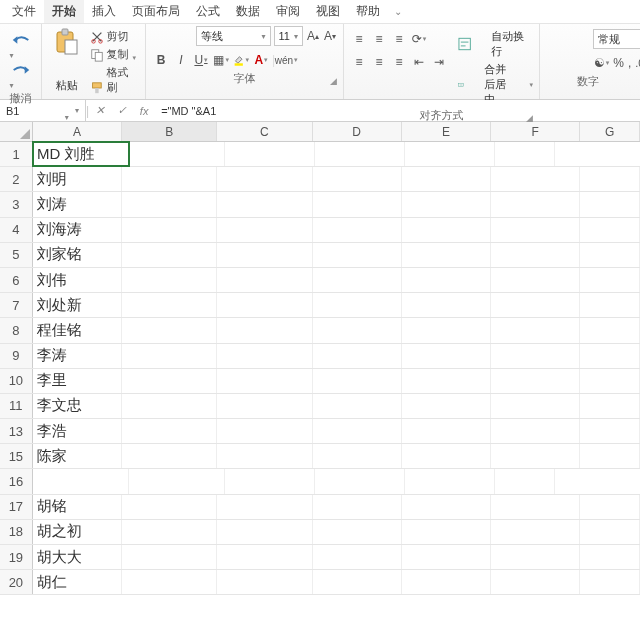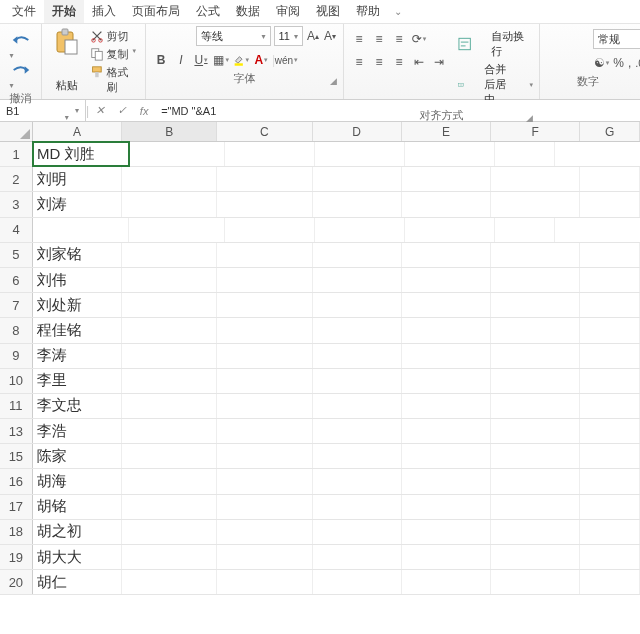--- a/index.html
+++ b/index.html
@@ -21,21 +21,21 @@
 
 .undo-col { display: flex; flex-direction: column; align-items: center; gap: 2px; padding-top: 6px; }
 .undo-col svg { width: 22px; height: 16px; }
 .undo-col .drop { font-size: 8px; color: #888; }
 
 
 .paste-big { display: flex; flex-direction: column; align-items: center; width: 38px; padding-top: 2px; cursor: pointer; gap: 20px; }
 .paste-big .lbl { font-size: 11px; margin-top: 2px; }
 .paste-big .drop { font-size: 8px; color: #888; }
 .clip-side { display: flex; flex-direction: column; gap: 3px; padding-top: 3px; }
-.mini-btn { display: flex; align-items: flex-start; gap: 3px; font-size: 11px; color: #444; cursor: pointer; }
+.mini-btn { display: flex; align-items: flex-end; gap: 3px; font-size: 11px; color: #444; cursor: pointer; }
 .mini-btn svg { width: 14px; height: 14px; }
 
 
 .font-top { display: flex; align-items: center; gap: 3px; }
 .combo { border: 1px solid #c8c8c8; background: #fff; height: 20px; display: flex; align-items: center; padding: 0 4px; font-size: 11px; cursor: pointer; }
 .combo .arr { margin-left: auto; font-size: 8px; color: #888; padding-left: 4px; }
 .combo.font { width: 118px; margin-left: 44px; }
 .combo.size { width: 36px; }
 .sq { width: 18px; height: 20px; border: 1px solid transparent; display: inline-flex; align-items: center; justify-content: center; font-size: 12px; cursor: pointer; color: #555; }
 .font-bot { display: flex; align-items: center; gap: 2px; margin-top: 4px; }
@@ -295,20 +295,21 @@
         <div class="cell cA">刘涛</div>
         <div class="cell cB"></div>
         <div class="cell cC"></div>
         <div class="cell cD"></div>
         <div class="cell cE"></div>
         <div class="cell cF"></div>
         <div class="cell cG"></div>
       </div>
       <div class="row">
         <div class="rh">4</div>
+        <div class="cell cA">刘海涛</div>
         <div class="cell cB"></div>
         <div class="cell cC"></div>
         <div class="cell cD"></div>
         <div class="cell cE"></div>
         <div class="cell cF"></div>
         <div class="cell cG"></div>
       </div>
       <div class="row">
         <div class="rh">5</div>
         <div class="cell cA">刘家铭</div>
@@ -394,21 +395,20 @@
         <div class="cell cA">陈家</div>
         <div class="cell cB"></div>
         <div class="cell cC"></div>
         <div class="cell cD"></div>
         <div class="cell cE"></div>
         <div class="cell cF"></div>
         <div class="cell cG"></div>
       </div>
       <div class="row">
         <div class="rh">16</div>
-        <div class="cell cA">胡海</div>
         <div class="cell cB"></div>
         <div class="cell cC"></div>
         <div class="cell cD"></div>
         <div class="cell cE"></div>
         <div class="cell cF"></div>
         <div class="cell cG"></div>
       </div>
       <div class="row">
         <div class="rh">17</div>
         <div class="cell cA">胡铭</div>

